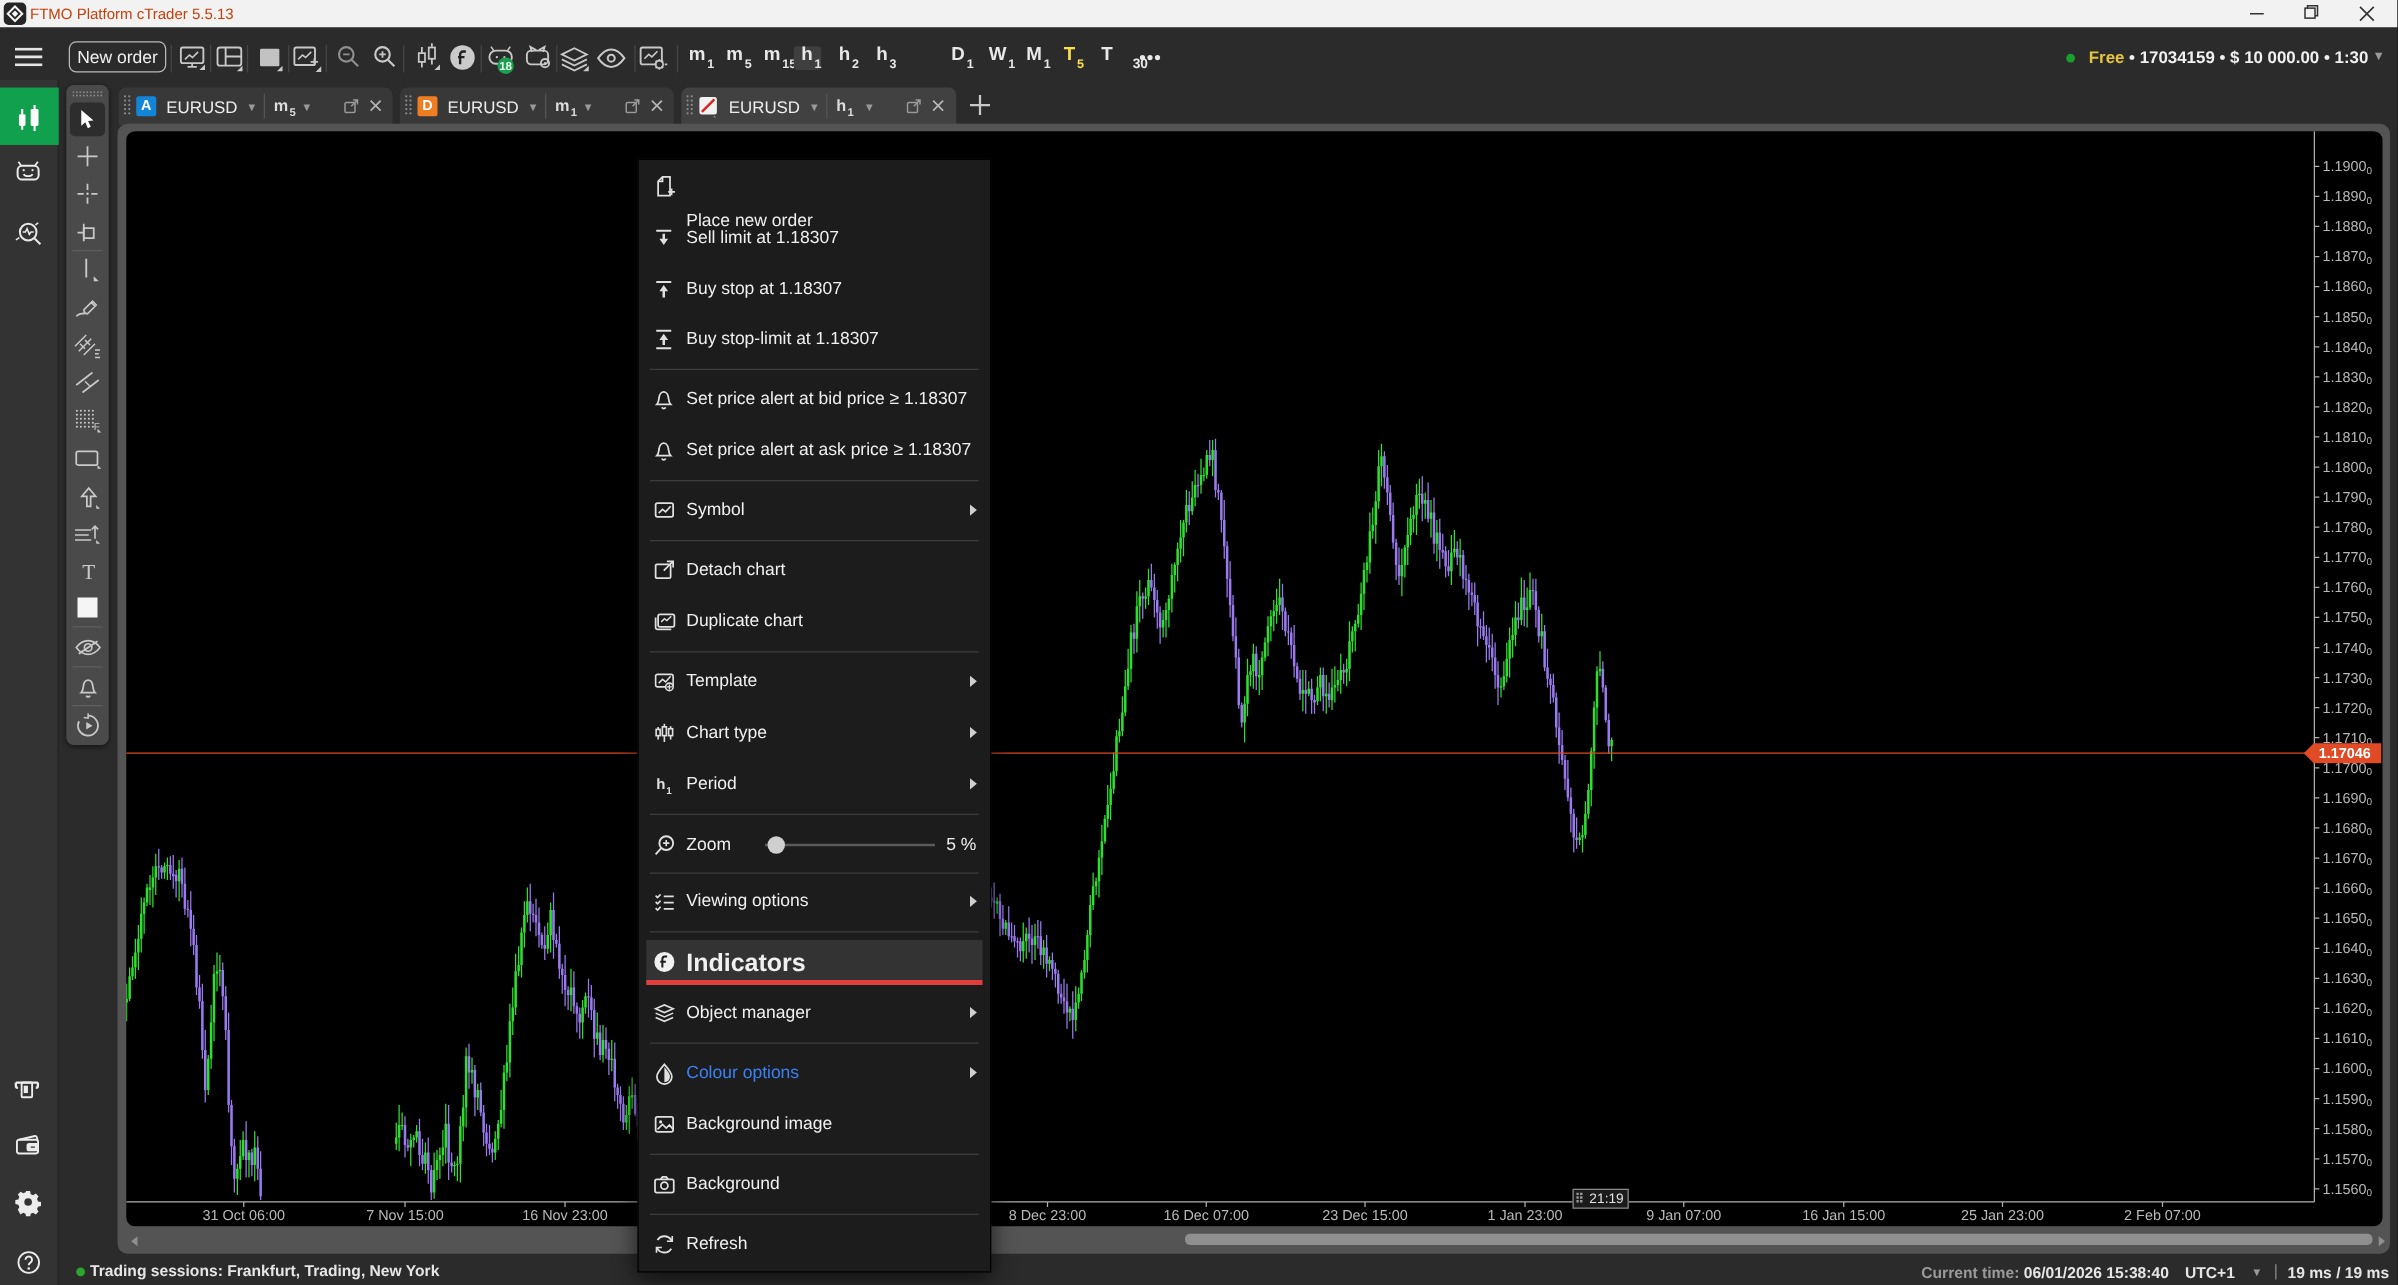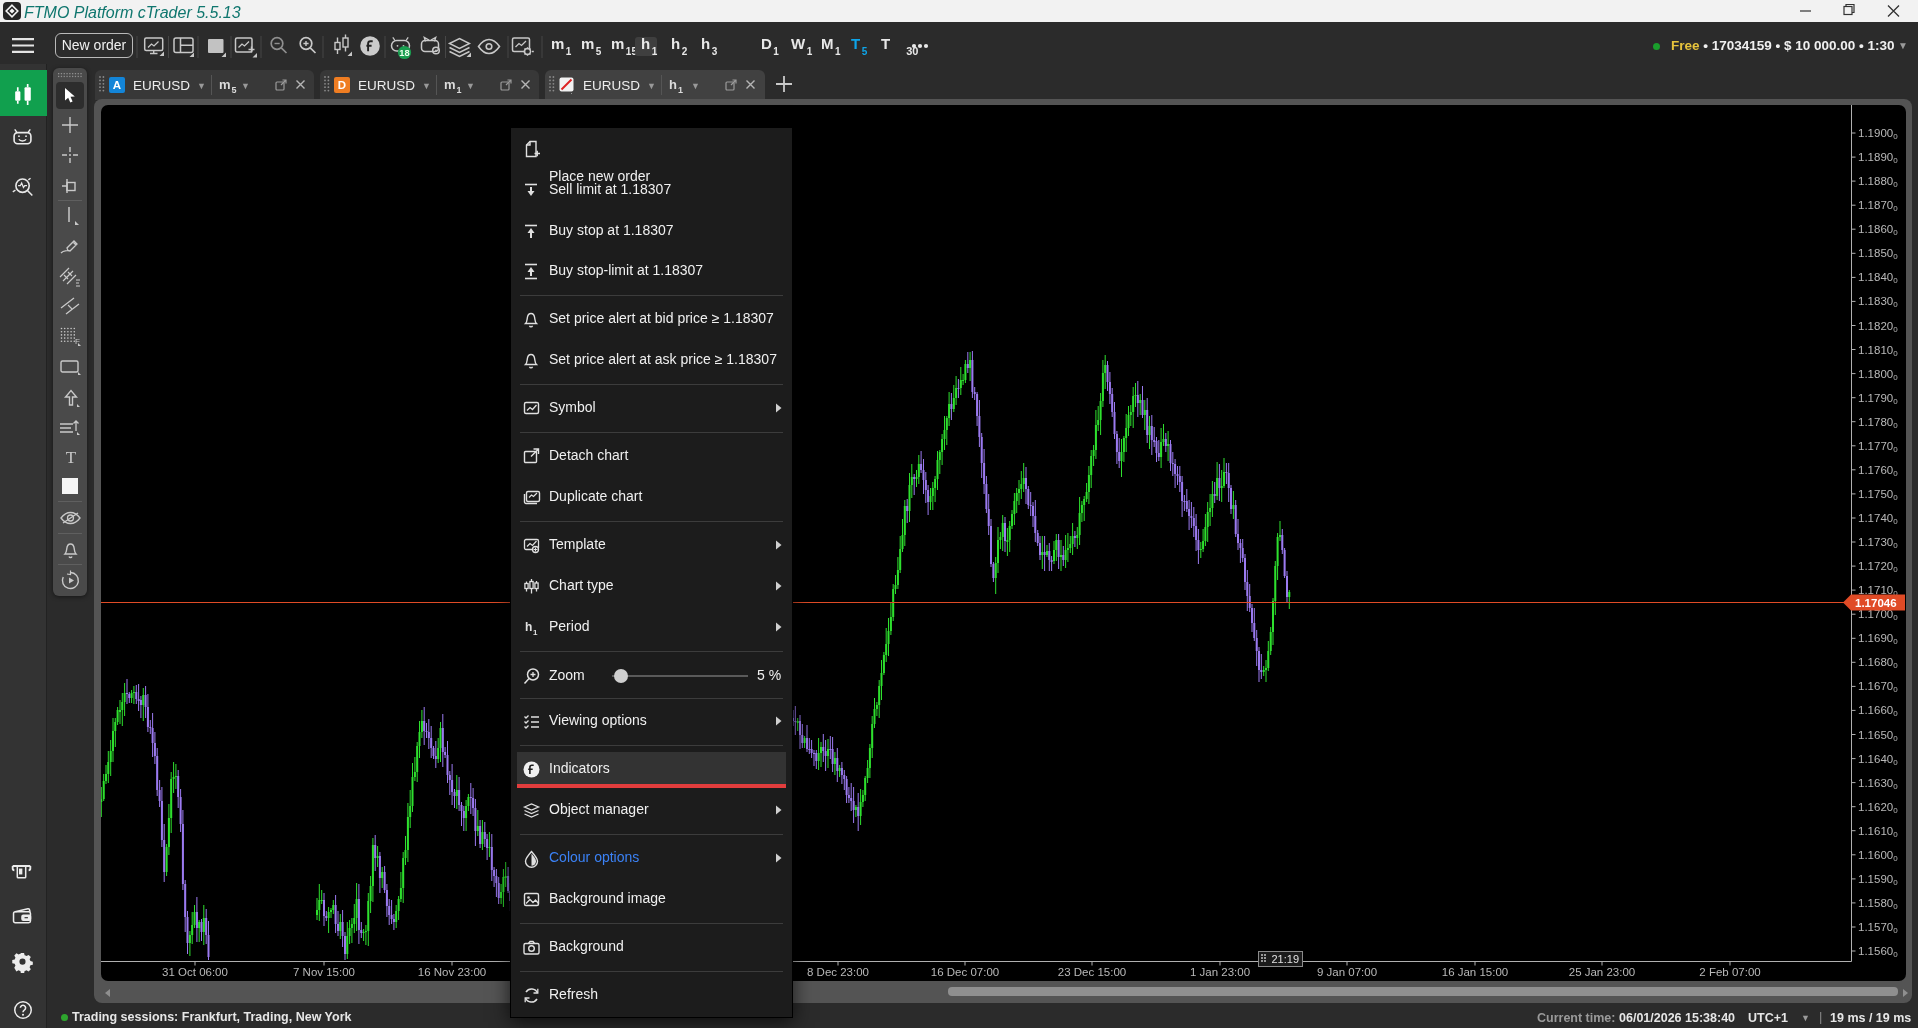--- a/index.html
+++ b/index.html
@@ -9,21 +9,21 @@
 </style></head>
 <body>
 
 <div class="abs" style="left:0;top:0;width:1918px;height:22px;background:#f2f2f2;">
  <div class="abs" style="left:3px;top:2px;width:18px;height:18px;background:#262626;border-radius:4px;">
   <svg width="18" height="18" viewBox="0 0 18 18">
         <path d="M9 3.2 L14.8 9 L9 14.8 L3.2 9 Z" fill="none" stroke="#f5f5f5" stroke-width="1.6"></path>
         <path d="M9 6.4 L11.6 9 L9 11.6 L6.4 9 Z" fill="#f5f5f5"></path>
       </svg>
  </div>
- <div class="abs" style="left:24px;top:4px;font-size:16px;color:#0f766e;font-style:italic;">FTMO Platform cTrader 5.5.13</div>
+ <div class="abs" style="left:24px;top:4px;font-size:12px;color:#c2410c;">FTMO Platform cTrader 5.5.13</div>
  <svg class="abs" style="left:1795px;top:0" width="123" height="22" viewBox="0 0 123 22">
    <path d="M5 11h11" stroke="#333" stroke-width="1.2"></path>
    <rect x="49" y="6.5" width="8" height="8" fill="none" stroke="#333" stroke-width="1.2"></rect>
    <path d="M51 6.5v-2h8v8h-2" fill="none" stroke="#333" stroke-width="1.2"></path>
    <path d="M93 5.5 L104 16.5 M104 5.5 L93 16.5" stroke="#333" stroke-width="1.3"></path>
  </svg>
 </div>
 
 <div class="abs" style="left:0;top:22px;width:1918px;height:42px;background:#2b2b2b;">
  <svg class="abs" style="left:12px;top:16px" width="22" height="15" viewBox="0 0 22 15">
@@ -114,21 +114,21 @@
 <div class="abs" style="left:581px;top:35px;font-size:15px;font-weight:bold;color:#e8e8e8;">m<span style="font-size:10px;font-weight:bold;position:relative;top:6px;left:1.5px;">5</span></div>
 <div class="abs" style="left:611px;top:35px;font-size:15px;font-weight:bold;color:#e8e8e8;">m<span style="font-size:10px;font-weight:bold;position:relative;top:6px;left:1.5px;">15</span></div>
 <div class="abs" style="left:635px;top:37px;width:22px;height:19px;background:#3f3f3f;border-radius:3px;"></div>
 <div class="abs" style="left:641px;top:35px;font-size:15px;font-weight:bold;color:#e8e8e8;">h<span style="font-size:10px;font-weight:bold;position:relative;top:6px;left:1.5px;">1</span></div>
 <div class="abs" style="left:671px;top:35px;font-size:15px;font-weight:bold;color:#e8e8e8;">h<span style="font-size:10px;font-weight:bold;position:relative;top:6px;left:1.5px;">2</span></div>
 <div class="abs" style="left:701px;top:35px;font-size:15px;font-weight:bold;color:#e8e8e8;">h<span style="font-size:10px;font-weight:bold;position:relative;top:6px;left:1.5px;">3</span></div>
 <div class="abs" style="left:731px;top:35px;font-size:15px;font-weight:bold;color:#e8e8e8;margin-top:42px;">h<span style="font-size:10px;font-weight:bold;position:relative;top:6px;left:1.5px;">4</span></div>
 <div class="abs" style="left:761px;top:35px;font-size:15px;font-weight:bold;color:#e8e8e8;">D<span style="font-size:10px;font-weight:bold;position:relative;top:6px;left:1.5px;">1</span></div>
 <div class="abs" style="left:791px;top:35px;font-size:15px;font-weight:bold;color:#e8e8e8;">W<span style="font-size:10px;font-weight:bold;position:relative;top:6px;left:1.5px;">1</span></div>
 <div class="abs" style="left:821px;top:35px;font-size:15px;font-weight:bold;color:#e8e8e8;">M<span style="font-size:10px;font-weight:bold;position:relative;top:6px;left:1.5px;">1</span></div>
-<div class="abs" style="left:851px;top:35px;font-size:15px;font-weight:bold;color:#0ea5e9;">T<span style="font-size:10px;font-weight:bold;position:relative;top:6px;left:1.5px;">5</span></div>
+<div class="abs" style="left:851px;top:35px;font-size:15px;font-weight:bold;color:#fde047;">T<span style="font-size:10px;font-weight:bold;position:relative;top:6px;left:1.5px;">5</span></div>
 <div class="abs" style="left:881px;top:35px;font-size:15px;font-weight:bold;color:#e8e8e8;">T<span style="font-size:11px;font-weight:bold;position:relative;top:6px;left:16px;">30</span></div>
 <svg class="abs" style="left:911px;top:43px" width="18" height="6" viewBox="0 0 18 6">
     <g fill="#e8e8e8">
       <circle cx="3" cy="3" r="2.1"></circle>
       <circle cx="9" cy="3" r="2.1"></circle>
       <circle cx="15" cy="3" r="2.1"></circle>
     </g>
   </svg>
 <div class="abs" style="left:1653px;top:43px;width:7px;height:7px;border-radius:50%;background:#1a9e2c;"></div>
 <div class="abs" style="left:1671px;top:38px;font-size:13.5px;font-weight:bold;color:#f0f0f0;"><span style="color:#e6c33c;">Free</span> • 17034159 • $ 10 000.00 • 1:30</div>
@@ -692,21 +692,21 @@
     </g>
   </svg>
 <div class="abs" style="left:549px;top:712px;font-size:14px;color:#f0f0f0;">Viewing options</div>
 <svg class="abs" style="left:775px;top:716px" width="7" height="10" viewBox="0 0 7 10">
     <path d="M1 0.5 L6.5 5 L1 9.5 Z" fill="#cfcfcf"></path>
   </svg>
 <svg class="abs" style="left:522px;top:760px" width="19" height="19" viewBox="0 0 19 19">
     <circle cx="9.5" cy="9.5" r="8" fill="#f0f0f0"></circle>
     <path d="M11.7 5.2 h-1.8 a2 2 0 0 0 -2 2 V14 M6.2 9.3h4.5" stroke="#1c1c1c" stroke-width="1.6" fill="none"></path>
   </svg>
-<div class="abs" style="left:549px;top:760px;font-size:14px;color:#f0f0f0;">Indicators</div>
+<div class="abs" style="left:549px;top:760px;font-size:20px;color:#f0f0f0;font-weight:bold;">Indicators</div>
 <svg class="abs" style="left:522px;top:801px" width="19" height="19" viewBox="0 0 19 19">
     <g stroke="#e0e0e0" stroke-width="1.3" fill="none">
       <path d="M2.5 6 L9.5 3 L16.5 6 L9.5 9 Z"></path>
       <path d="M2.5 9.5 L9.5 12.5 L16.5 9.5"></path>
       <path d="M2.5 13 L9.5 16 L16.5 13"></path>
     </g>
   </svg>
 <div class="abs" style="left:549px;top:801px;font-size:14px;color:#f0f0f0;">Object manager</div>
 <svg class="abs" style="left:775px;top:805px" width="7" height="10" viewBox="0 0 7 10">
     <path d="M1 0.5 L6.5 5 L1 9.5 Z" fill="#cfcfcf"></path>

